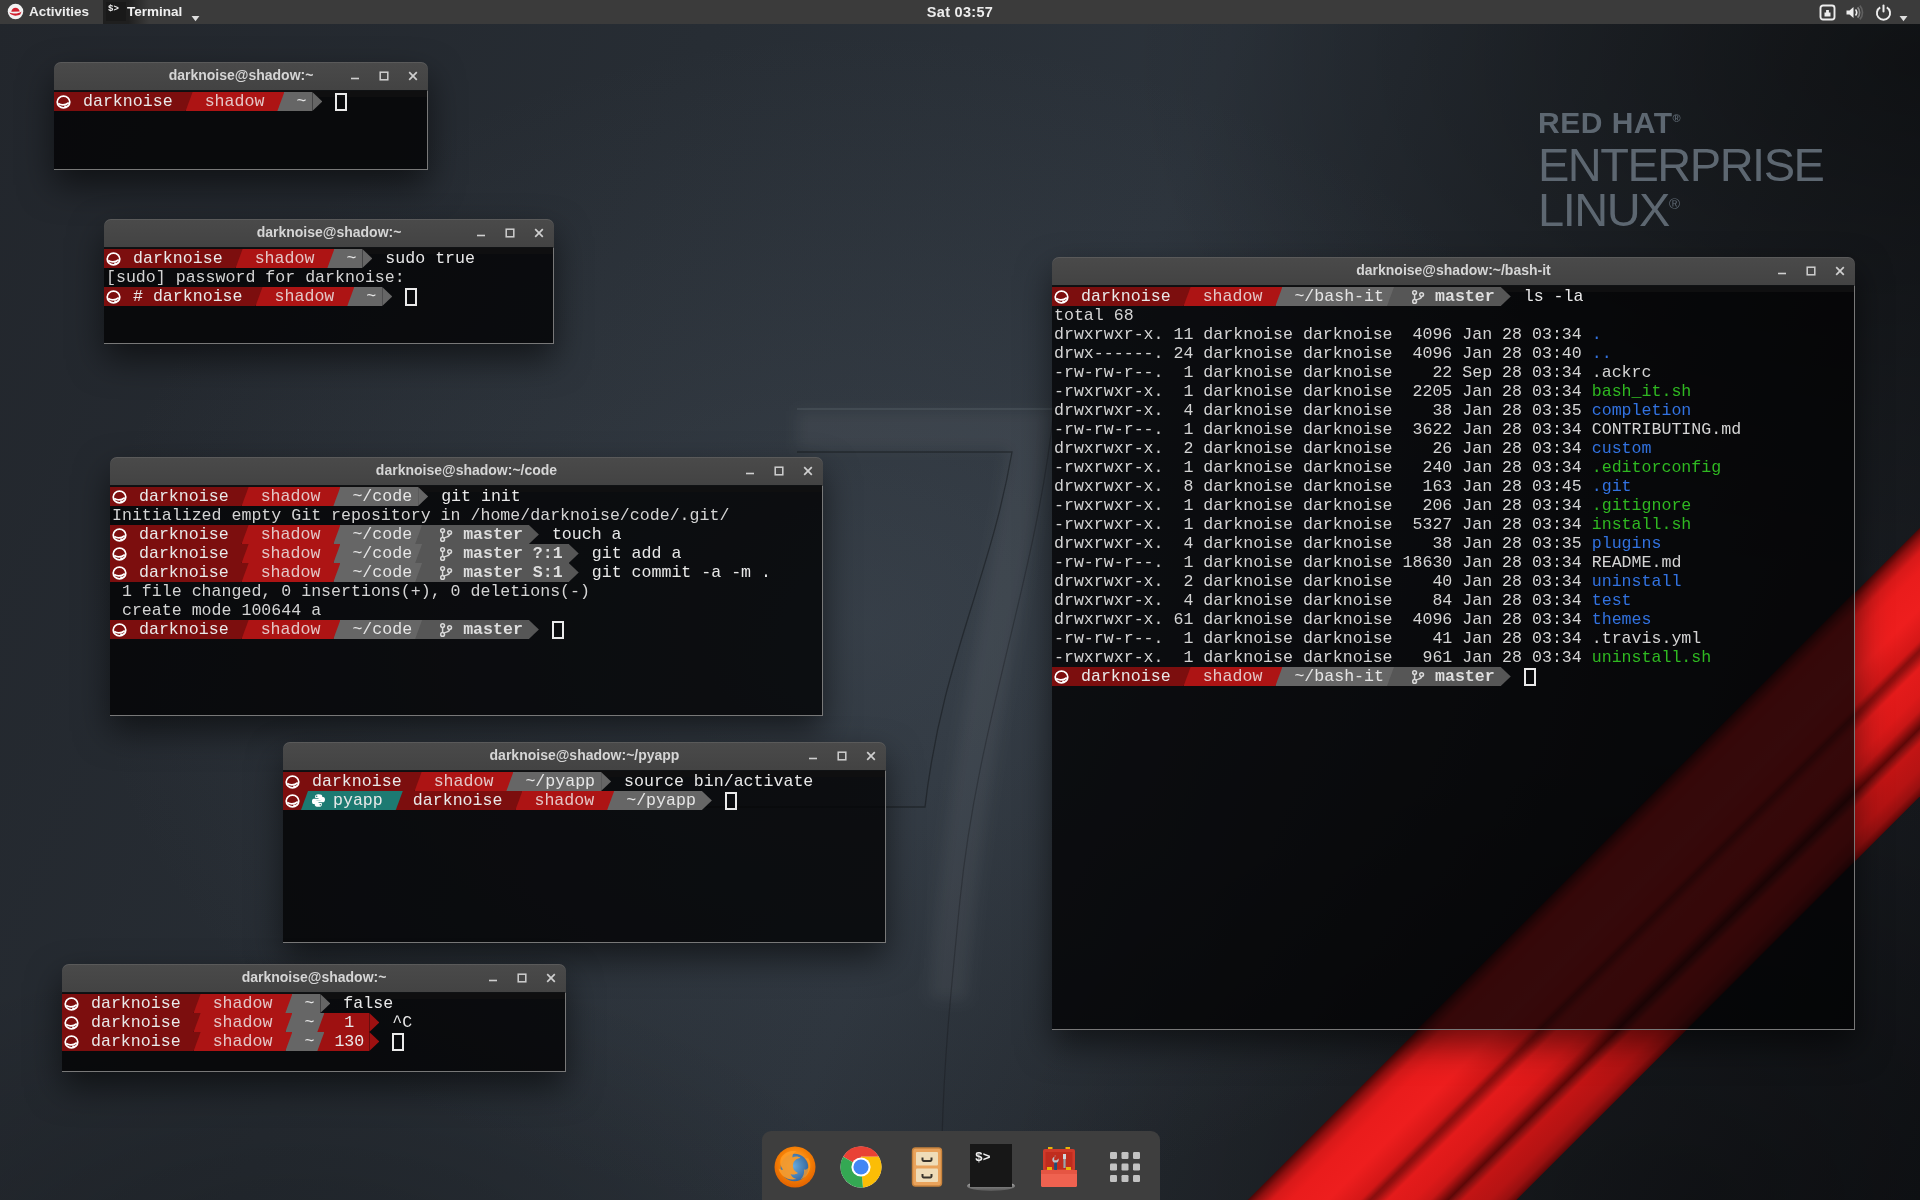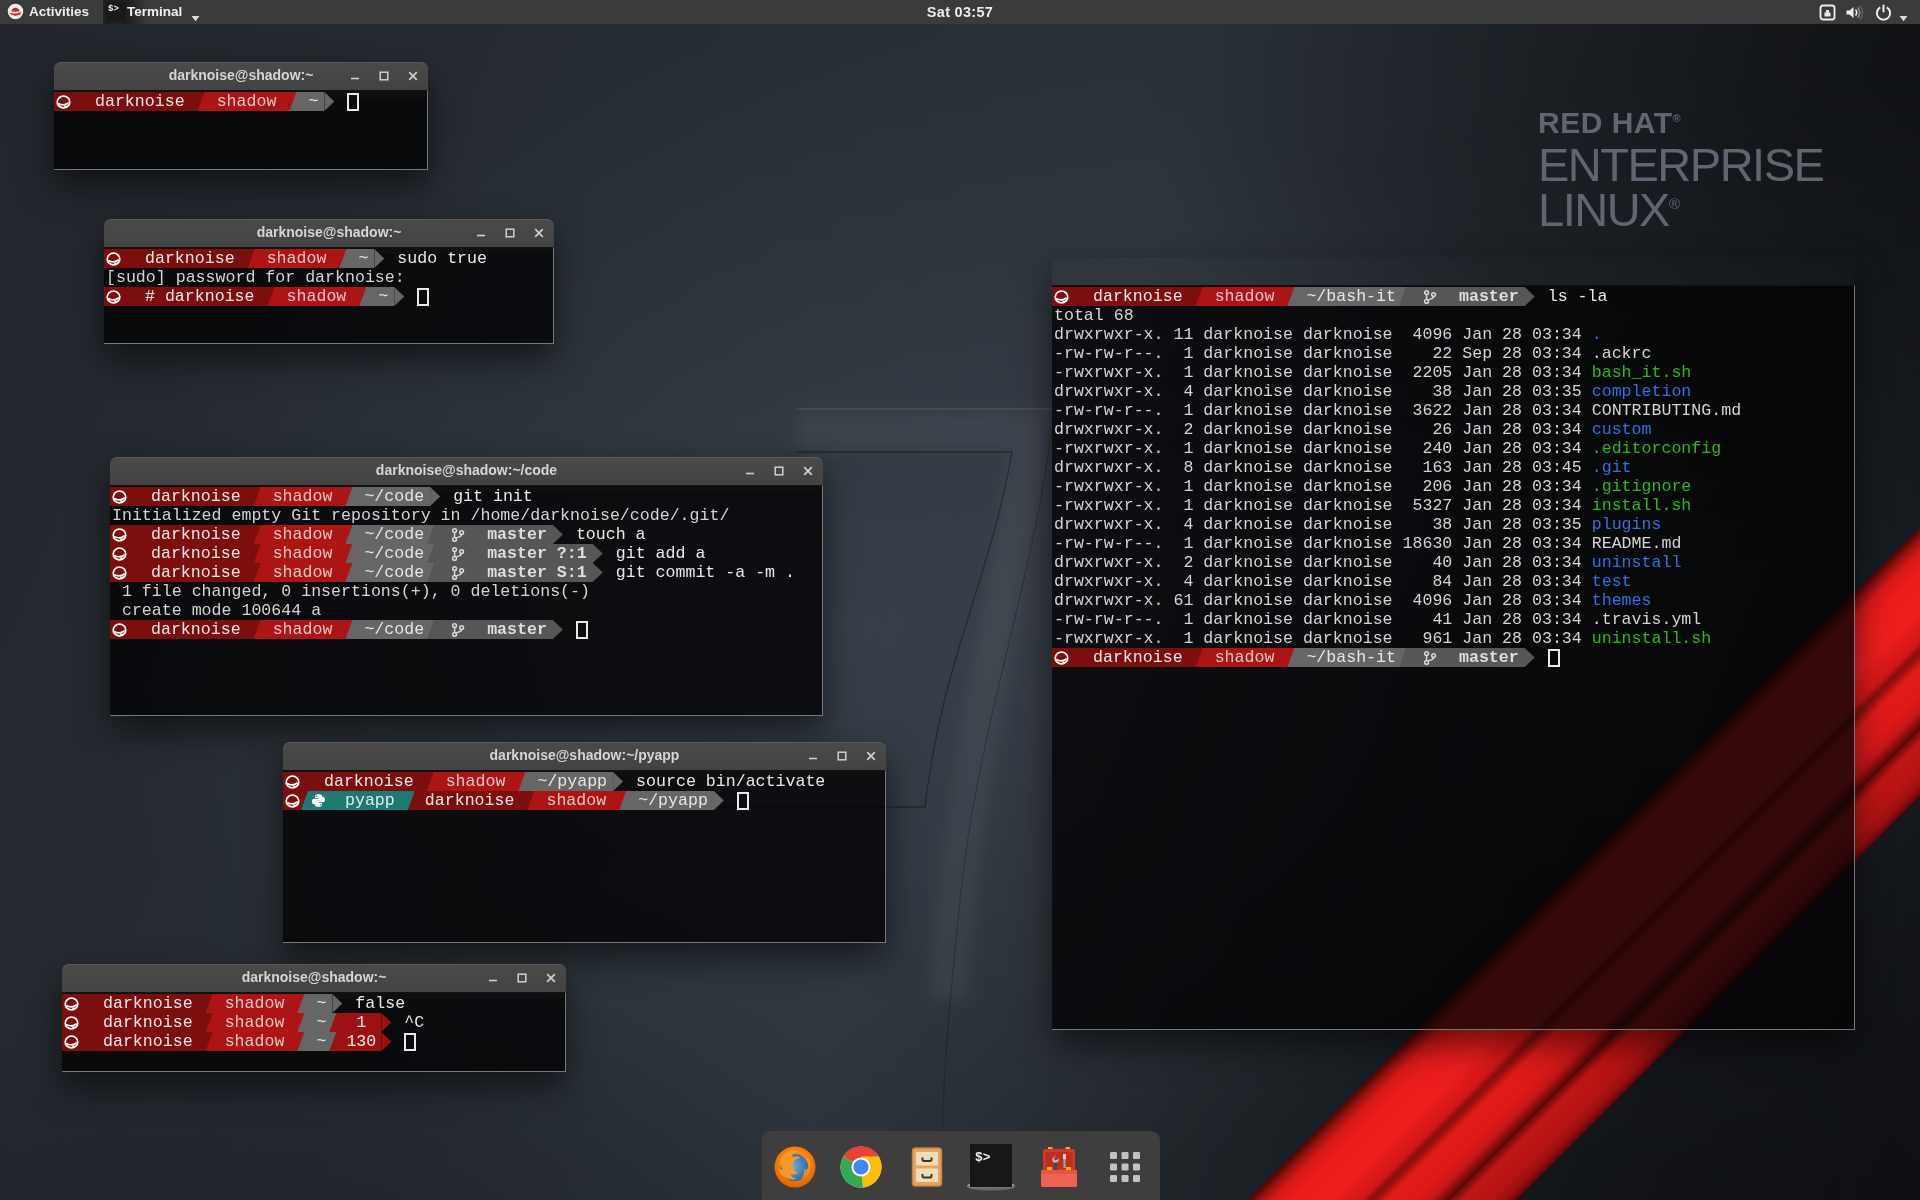--- a/index.html
+++ b/index.html
@@ -48,21 +48,21 @@
 .bd { position:absolute; left:0; right:0; top:28px; bottom:0; background:rgba(3,3,4,.80);
   border-right:1px solid #787878; border-bottom:1px solid #787878; border-top:1px solid #101214;
   padding:1px 0 0 2px; overflow:hidden; }
 
 .row { height:19px; display:flex; align-items:stretch; white-space:pre;
   font:16.6px/19px "Liberation Mono",monospace; color:#d6d6d6; margin-left:-2px; }
 .trow { height:19px; white-space:pre; font:16.6px/19px "Liberation Mono",monospace; color:#d4d4d4; }
 .b { color:#3272e0; } .g { color:#2fb821; }
 
 .seg { height:19px; display:flex; align-items:center; position:relative; margin-right:-7px;
-  padding:0 20px 0 19px; clip-path:polygon(0 0,100% 0,calc(100% - 7px) 100%,0 100%); color:#e9e9e9;gap:12px; }
+  padding:0 20px 0 19px; clip-path:polygon(0 0,100% 0,calc(100% - 7px) 100%,0 100%); color:#e9e9e9; }
 .s1 { background:#7c0e0e; padding-left:2px; }
 .s1 .ic { margin:0 12px 0 0; }
 .s1.nopad { padding-left:17px; }
 .s2 { background:#ad1414; color:#e3c6c6; }
 .s3 { background:#666666; padding-right:10px; color:#e6e6e6; }
 .s3.last { padding-right:6px; }
 .s4.last { padding-right:6px;font-weight:bold; }
 .scode.last { width:52px; padding-right:0; }
 .s4 { background:#565656; padding:0 10px 0 24px; color:#dedede; }
 .s4 .gi { margin-right:10px; }
@@ -288,35 +288,50 @@
             <path d="M8.2 10.9c1.5.7 3.1.6 4-.1" fill="none" stroke="#fff" stroke-width="1.3"></path>
           </svg><span>darknoise</span></span><span class="seg s2" style="z-index:8">shadow</span><span class="seg s3" style="z-index:7">~</span><span class="seg last scode" style="z-index:6">1</span><span class="tri tc"></span><span class="cmd">^C</span></div>
       <div class="row"><span class="seg s1" style="z-index:9"><svg class="ic" width="15" height="14" viewBox="0 0 15 14">
             <ellipse cx="7.5" cy="7" rx="6.3" ry="5.9" fill="none" stroke="#fff" stroke-width="1.7"></ellipse>
             <path d="M2.2 8.6c3.4 1.9 7.2 1.7 10.6-.8" fill="none" stroke="#fff" stroke-width="1.7"></path>
             <path d="M8.2 10.9c1.5.7 3.1.6 4-.1" fill="none" stroke="#fff" stroke-width="1.3"></path>
           </svg><span>darknoise</span></span><span class="seg s2" style="z-index:8">shadow</span><span class="seg s3" style="z-index:7">~</span><span class="seg last scode" style="z-index:6">130</span><span class="tri tc"></span><span class="cur"></span></div>
     </div>
   </div>
 <div class="win" style="left:1052px;top:257px;width:803px;height:773px">
+    <div class="tb">
+      <span class="tt">darknoise@shadow:~/bash-it</span>
+      <span class="wb">
+        <svg width="14" height="14" viewBox="0 0 14 14">
+          <path d="M3 9.5h8" stroke="#cfcfcf" stroke-width="1.6"></path>
+        </svg>
+        <svg width="14" height="14" viewBox="0 0 14 14">
+          <rect x="3.2" y="3.2" width="7.6" height="7.6" fill="none" stroke="#cfcfcf" stroke-width="1.5"></rect>
+        </svg>
+        <svg width="14" height="14" viewBox="0 0 14 14">
+          <path d="M3.2 3.2l7.6 7.6M10.8 3.2l-7.6 7.6" stroke="#cfcfcf" stroke-width="1.7"></path>
+        </svg>
+      </span>
+    </div>
     <div class="bd">
       <div class="row"><span class="seg s1" style="z-index:9"><svg class="ic" width="15" height="14" viewBox="0 0 15 14">
             <ellipse cx="7.5" cy="7" rx="6.3" ry="5.9" fill="none" stroke="#fff" stroke-width="1.7"></ellipse>
             <path d="M2.2 8.6c3.4 1.9 7.2 1.7 10.6-.8" fill="none" stroke="#fff" stroke-width="1.7"></path>
             <path d="M8.2 10.9c1.5.7 3.1.6 4-.1" fill="none" stroke="#fff" stroke-width="1.3"></path>
           </svg><span>darknoise</span></span><span class="seg s2" style="z-index:8">shadow</span><span class="seg s3" style="z-index:7">~/bash-it</span><span class="seg last s4" style="z-index:6"><svg class="gi" width="14" height="16" viewBox="0 0 14 16">
             <g stroke="#d8d8d8" stroke-width="1.5" fill="none">
               <circle cx="3.6" cy="3.6" r="1.9"></circle>
               <circle cx="3.6" cy="12.4" r="1.9"></circle>
               <circle cx="10.6" cy="5.6" r="1.9"></circle>
               <path d="M3.6 5.5v5.1M10.6 7.5c0 2.8-4.4 2.2-6 4"></path>
             </g>
           </svg><span>master</span></span><span class="tri ts"></span><span class="cmd">ls -la</span></div>
       <div class="trow">total 68</div>
       <div class="trow">drwxrwxr-x. 11 darknoise darknoise  4096 Jan 28 03:34 <span class="b">.</span></div>
+      <div class="trow">drwx------. 24 darknoise darknoise  4096 Jan 28 03:40 <span class="b">..</span></div>
       <div class="trow">-rw-rw-r--.  1 darknoise darknoise    22 Sep 28 03:34 .ackrc</div>
       <div class="trow">-rwxrwxr-x.  1 darknoise darknoise  2205 Jan 28 03:34 <span class="g">bash_it.sh</span></div>
       <div class="trow">drwxrwxr-x.  4 darknoise darknoise    38 Jan 28 03:35 <span class="b">completion</span></div>
       <div class="trow">-rw-rw-r--.  1 darknoise darknoise  3622 Jan 28 03:34 CONTRIBUTING.md</div>
       <div class="trow">drwxrwxr-x.  2 darknoise darknoise    26 Jan 28 03:34 <span class="b">custom</span></div>
       <div class="trow">-rwxrwxr-x.  1 darknoise darknoise   240 Jan 28 03:34 <span class="g">.editorconfig</span></div>
       <div class="trow">drwxrwxr-x.  8 darknoise darknoise   163 Jan 28 03:45 <span class="b">.git</span></div>
       <div class="trow">-rwxrwxr-x.  1 darknoise darknoise   206 Jan 28 03:34 <span class="g">.gitignore</span></div>
       <div class="trow">-rwxrwxr-x.  1 darknoise darknoise  5327 Jan 28 03:34 <span class="g">install.sh</span></div>
       <div class="trow">drwxrwxr-x.  4 darknoise darknoise    38 Jan 28 03:35 <span class="b">plugins</span></div>

